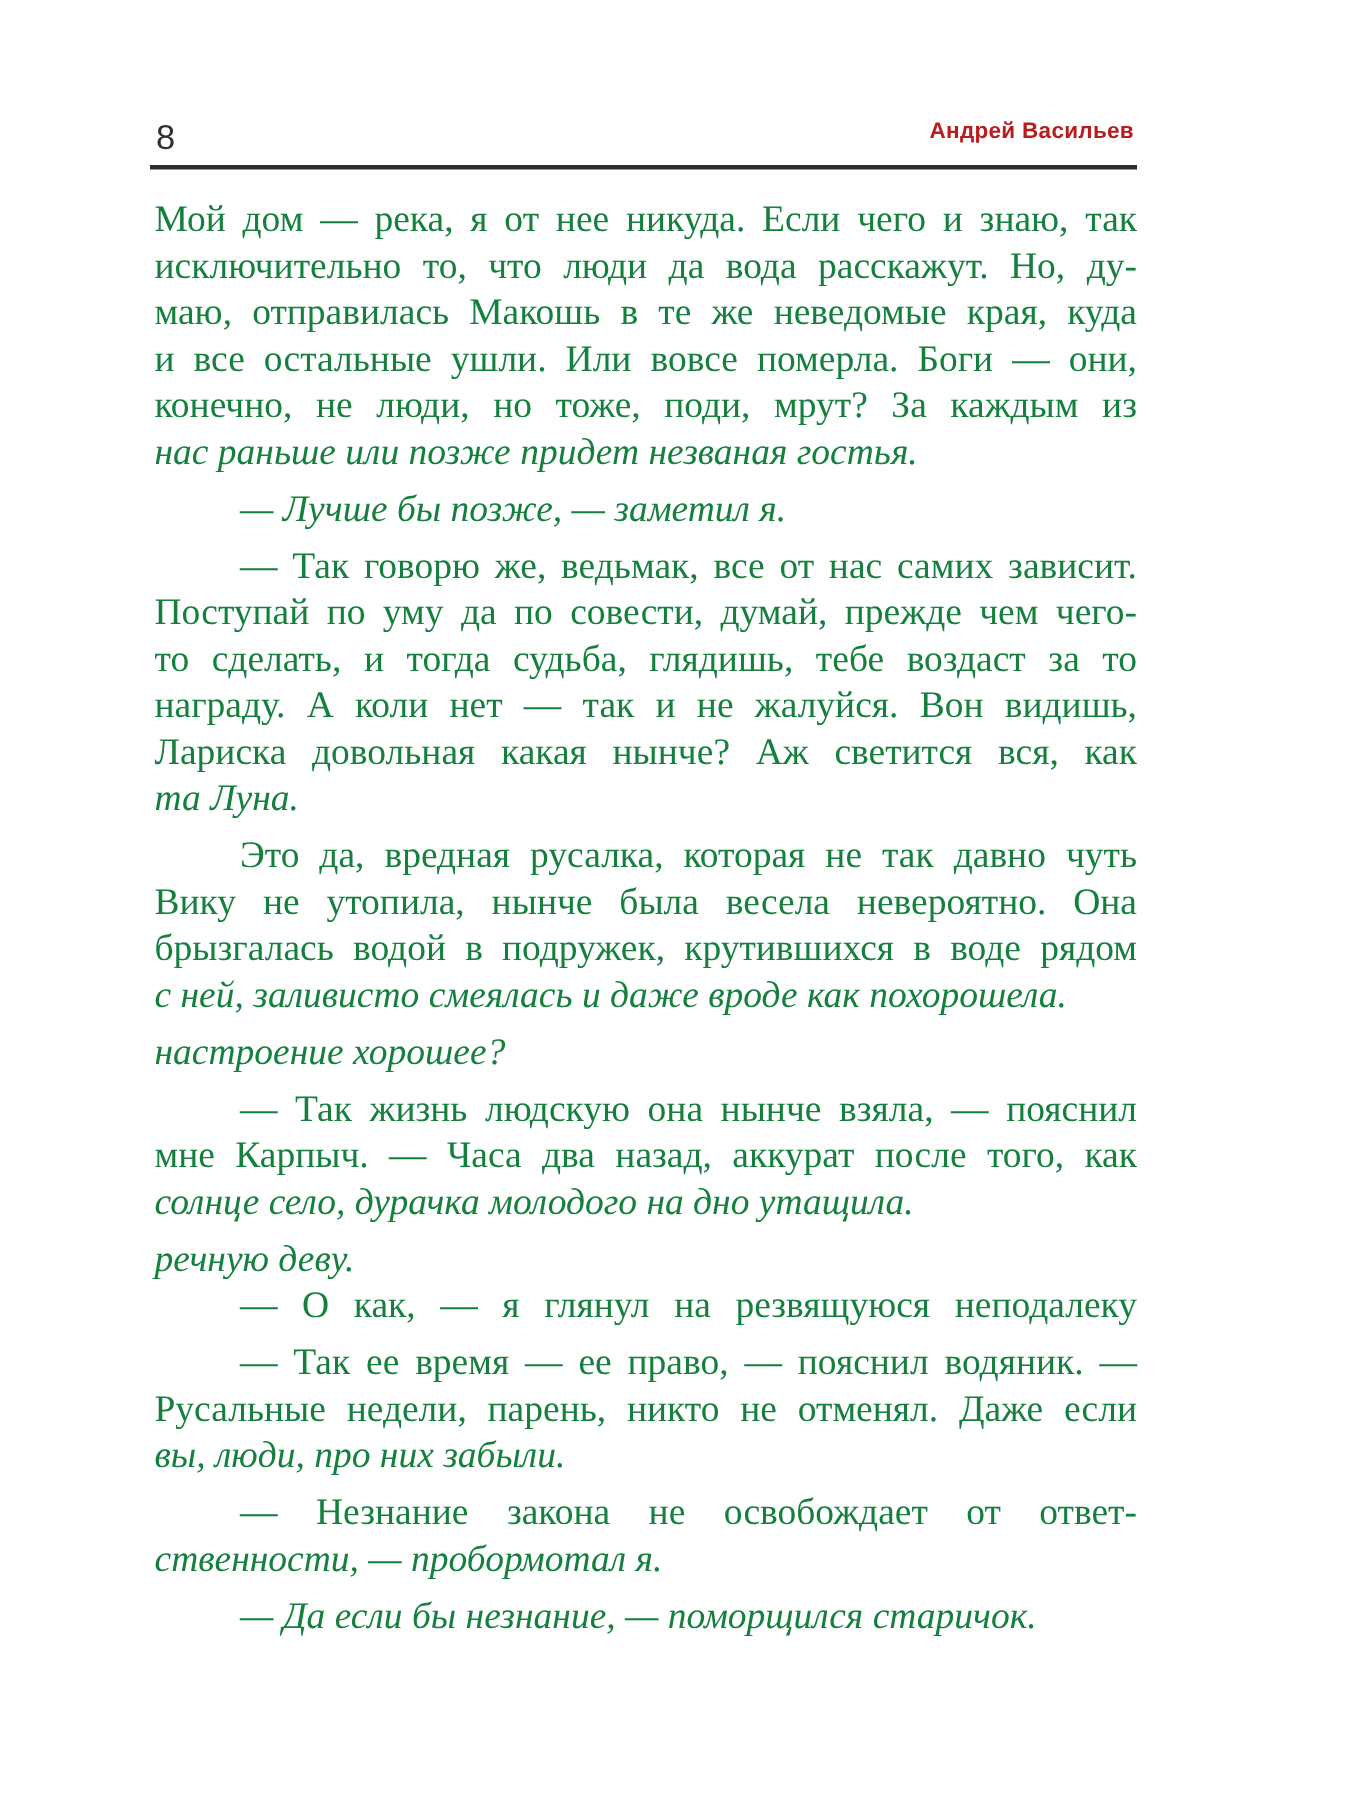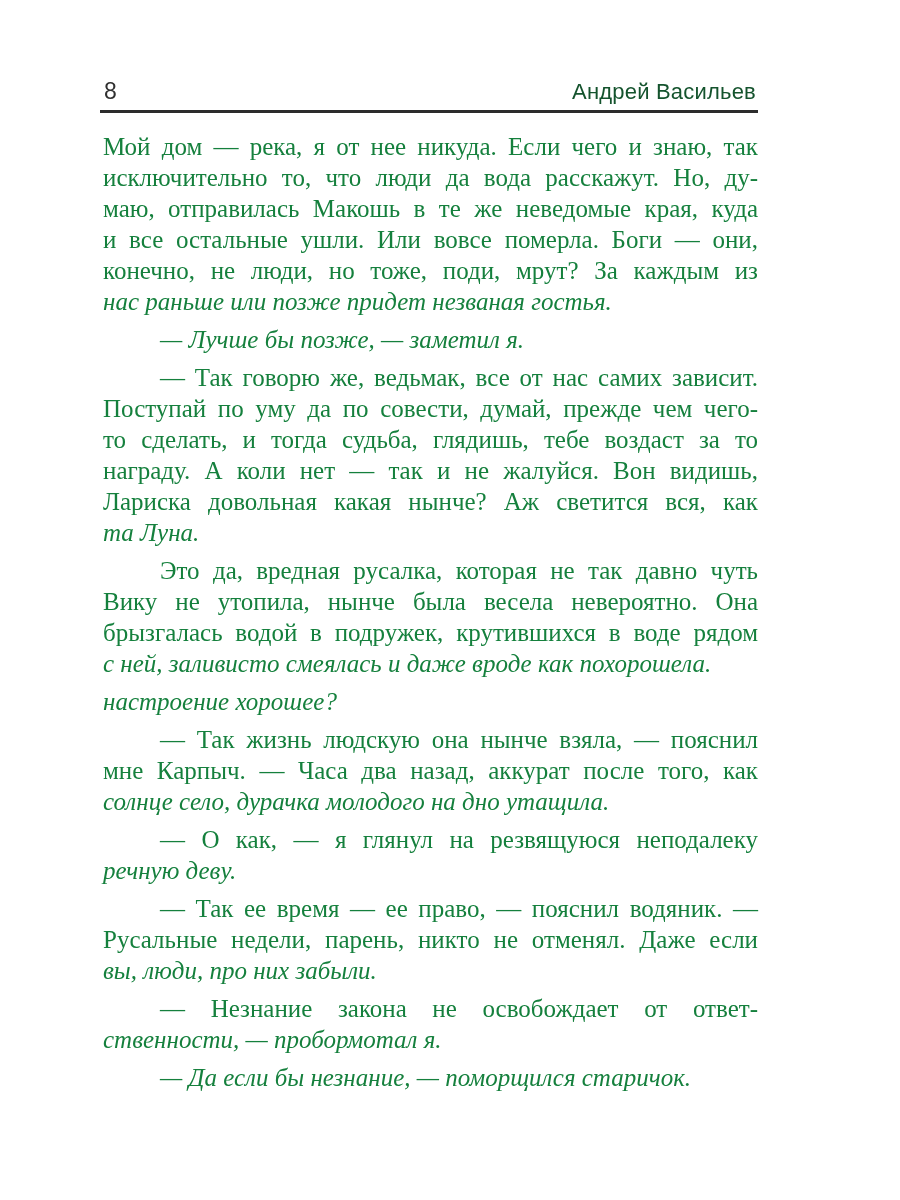--- a/index.html
+++ b/index.html
@@ -30,23 +30,23 @@
     font-size: 23px;
     font-weight: 500;
     color: #303030;
     letter-spacing: 0.5px;
   }
   .running-author {
     position: absolute;
     right: 2px;
     top: 3px;
     font-family: "Liberation Sans", sans-serif;
-    font-size: 22px;
-    font-weight: normal;
-    color: #14532d;
+    font-size: 15px;
+    font-weight: bold;
+    color: #b91c1c;
     letter-spacing: 0.2px;
   }
   .header-rule {
     position: absolute;
     left: 100px;
     top: 110px;
     width: 658px;
     height: 3px;
     background: #2c2c2c;
   }
@@ -112,22 +112,22 @@
       </div>
       <div class="paragraph">
         <div class="line last">настроение хорошее?</div>
       </div>
       <div class="paragraph">
         <div class="line indent">— Так жизнь людскую она нынче взяла, — пояснил</div>
         <div class="line">мне Карпыч. — Часа два назад, аккурат после того, как</div>
         <div class="line last">солнце село, дурачка молодого на дно утащила.</div>
       </div>
       <div class="paragraph">
+        <div class="line last">речную деву.</div>
         <div class="line indent">— О как, — я глянул на резвящуюся неподалеку</div>
-        <div class="line last">речную деву.</div>
       </div>
       <div class="paragraph">
         <div class="line indent">— Так ее время — ее право, — пояснил водяник. —</div>
         <div class="line">Русальные недели, парень, никто не отменял. Даже если</div>
         <div class="line last">вы, люди, про них забыли.</div>
       </div>
       <div class="paragraph">
         <div class="line indent">— Незнание закона не освобождает от ответ-</div>
         <div class="line last">ственности, — пробормотал я.</div>
       </div>

